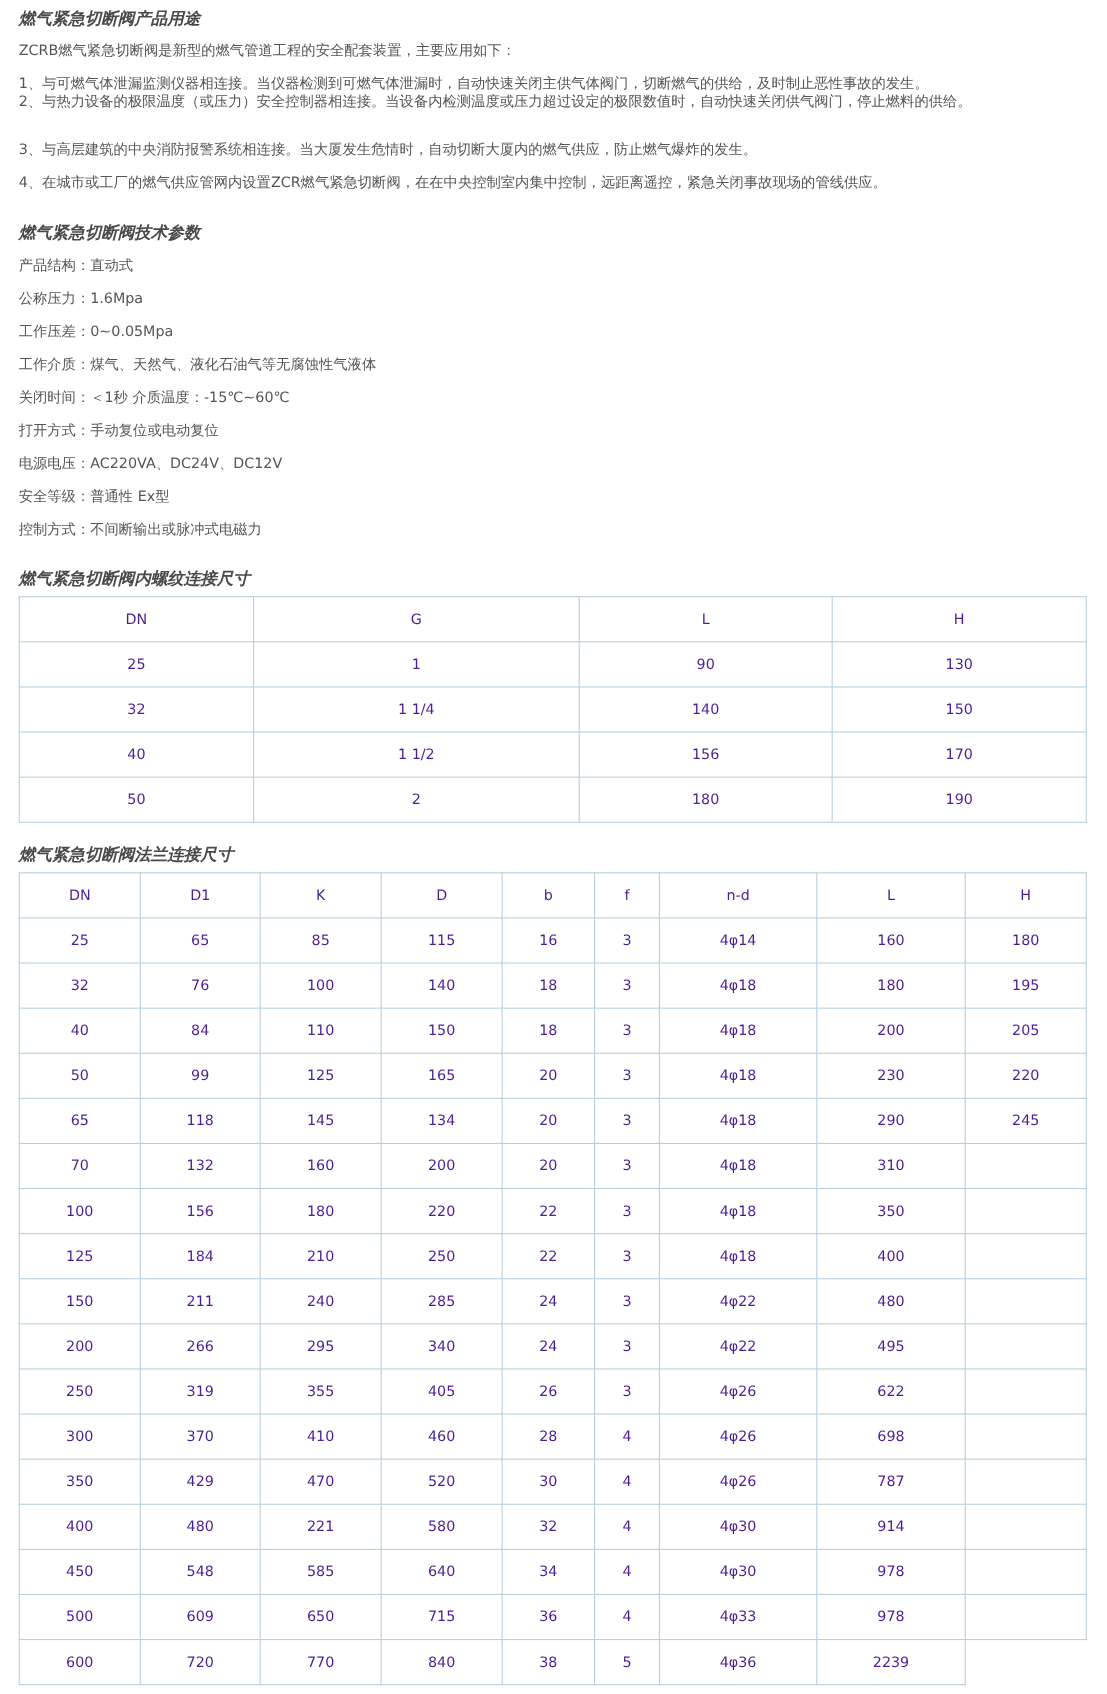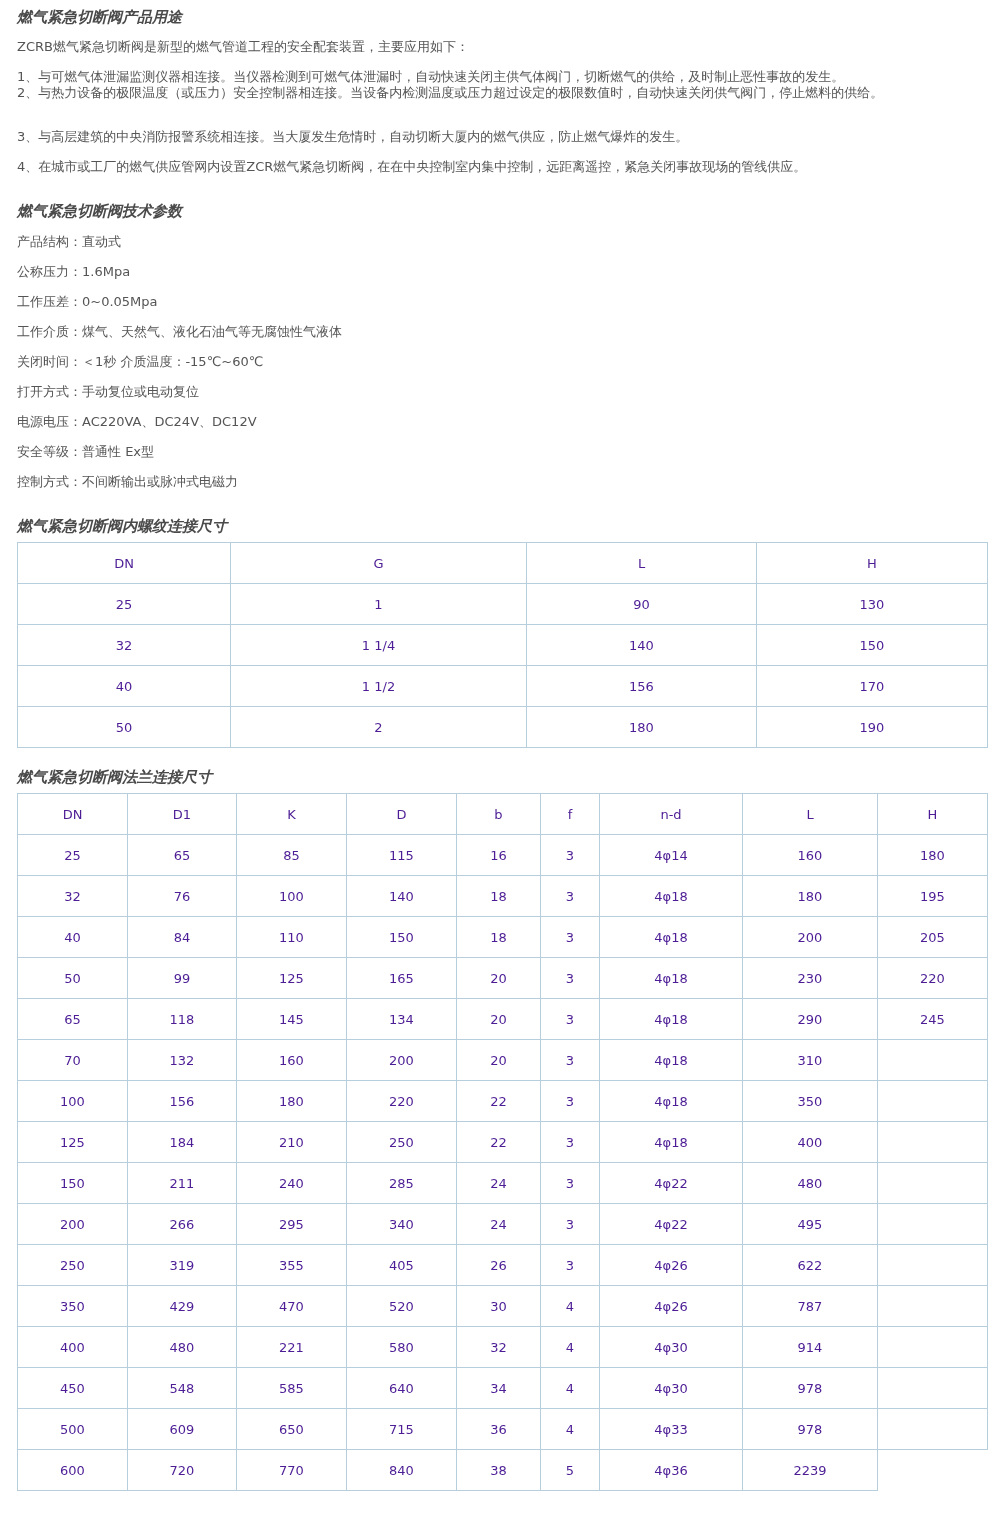--- a/index.html
+++ b/index.html
@@ -214,20 +214,31 @@
         <td>319</td>
         <td>355</td>
         <td>405</td>
         <td>26</td>
         <td>3</td>
         <td>4φ26</td>
         <td>622</td>
         <td></td>
       </tr>
       <tr>
+        <td>300</td>
+        <td>370</td>
+        <td>410</td>
+        <td>460</td>
+        <td>28</td>
+        <td>4</td>
+        <td>4φ26</td>
+        <td>698</td>
+        <td></td>
+      </tr>
+      <tr>
         <td>350</td>
         <td>429</td>
         <td>470</td>
         <td>520</td>
         <td>30</td>
         <td>4</td>
         <td>4φ26</td>
         <td>787</td>
         <td></td>
       </tr>

